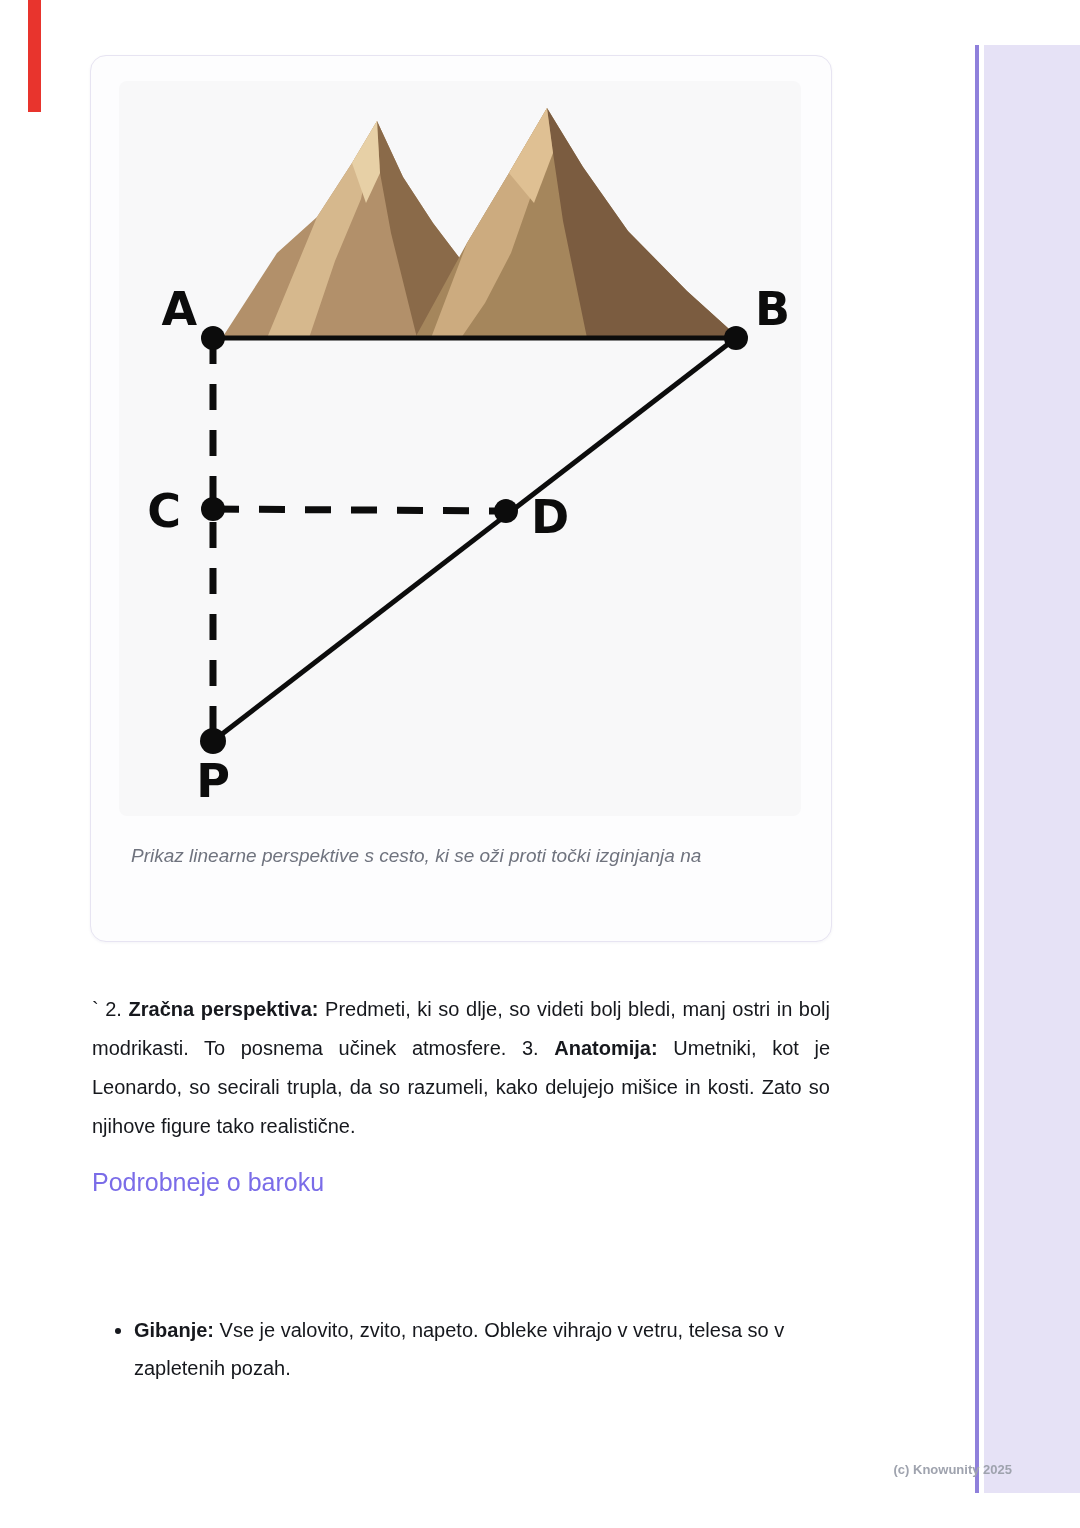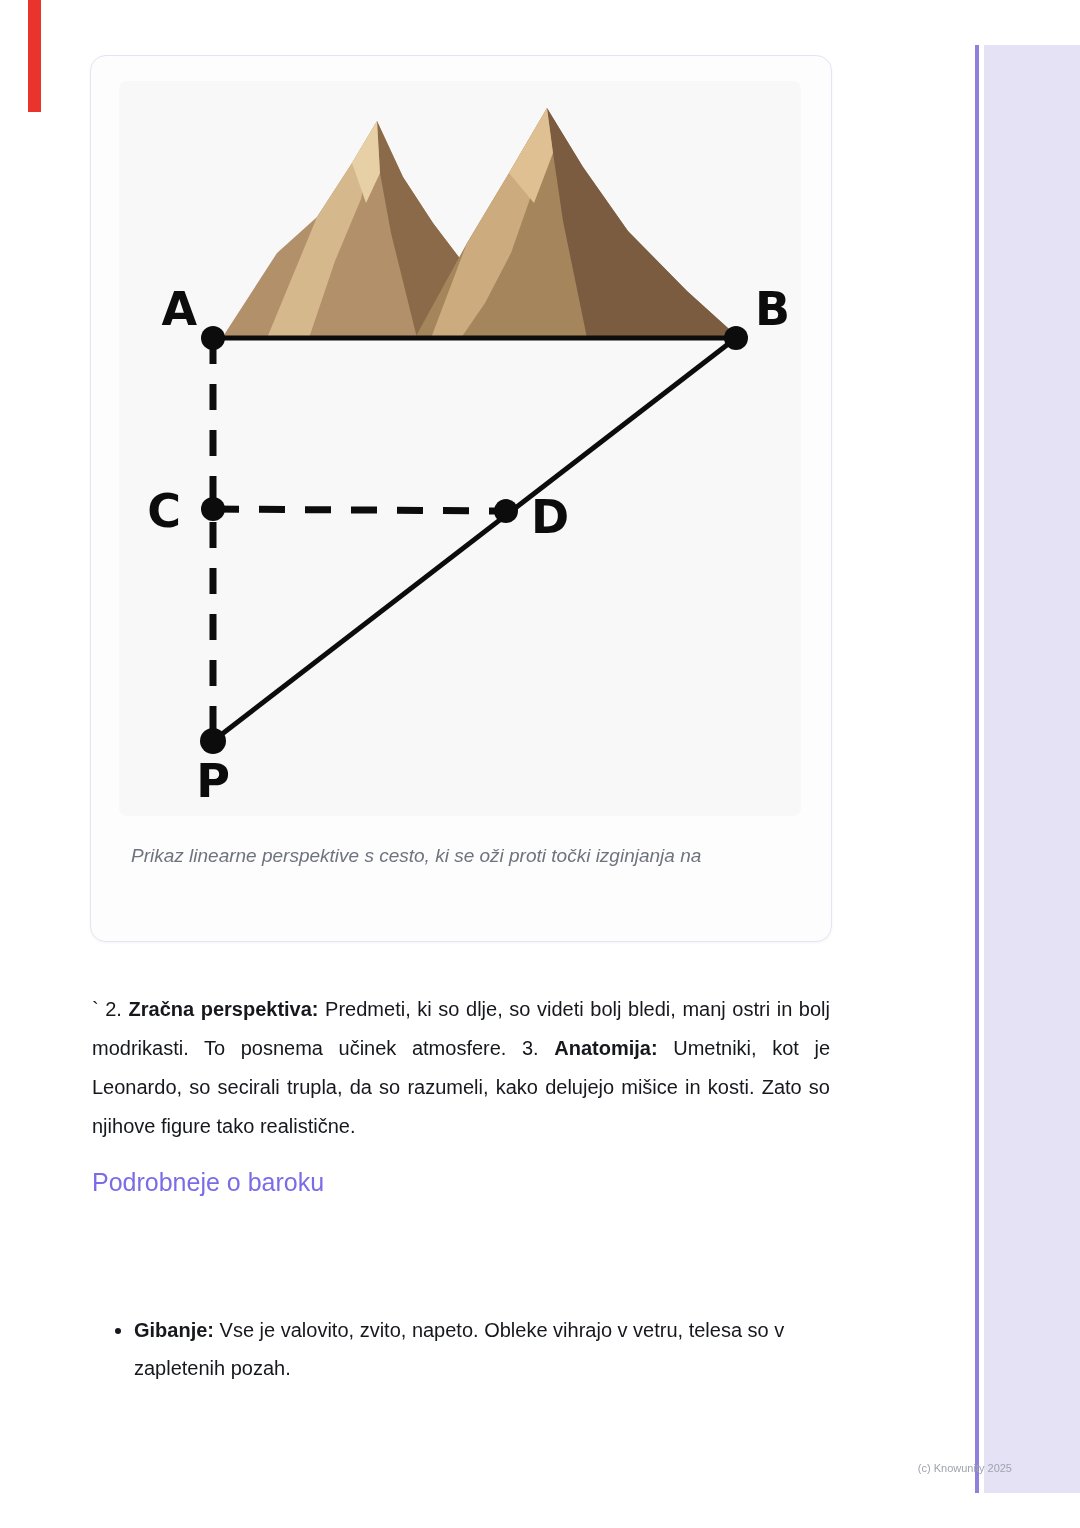--- a/index.html
+++ b/index.html
@@ -58,21 +58,21 @@
     position:absolute; left:100px; top:1303px; width:722px;
     margin:8px; padding:0 0 0 26px;
   }
   .bullet-list li {
     font-size:20px; line-height:38px;
     color:var(--text-primary, #16181d);
   }
   .bold { font-weight:700; }
   .footer {
     position:absolute; right:68px; top:1462px; z-index:5;
-    font-size:11px; color:var(--footer-gray, #9fa3ae);
+    font-size:13px; color:var(--footer-gray, #9fa3ae);font-weight:bold;
   }
   .diagram-label {
     font-family:"DejaVu Sans","Liberation Sans",sans-serif;
     font-weight:700; font-size:46px; fill:#0c0c0c;
   }
 </style>
 </head>
 <body>
 
 <div class="page">

